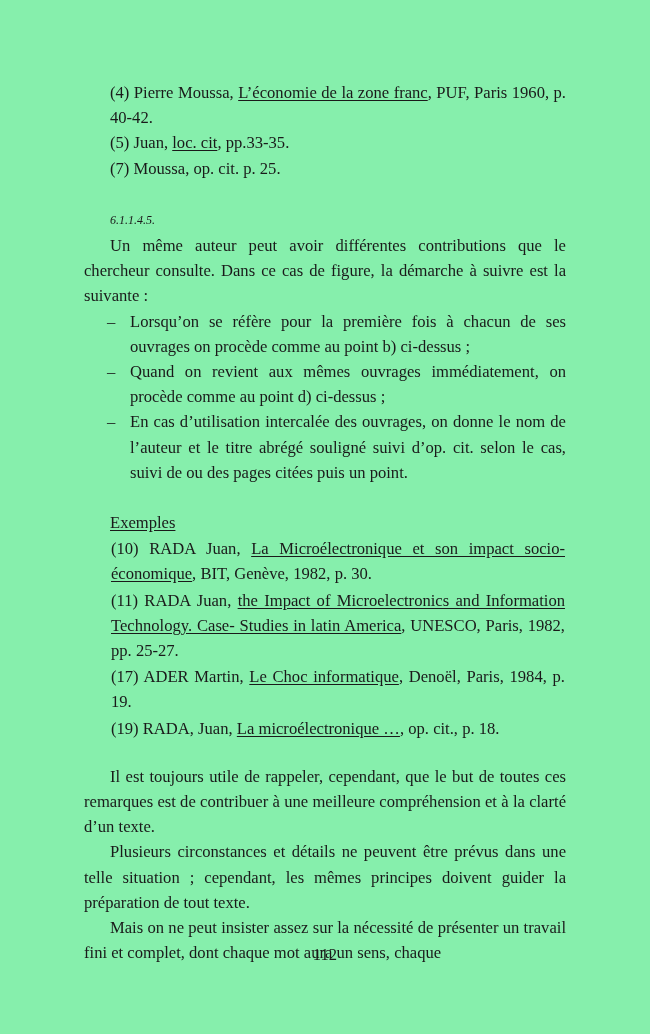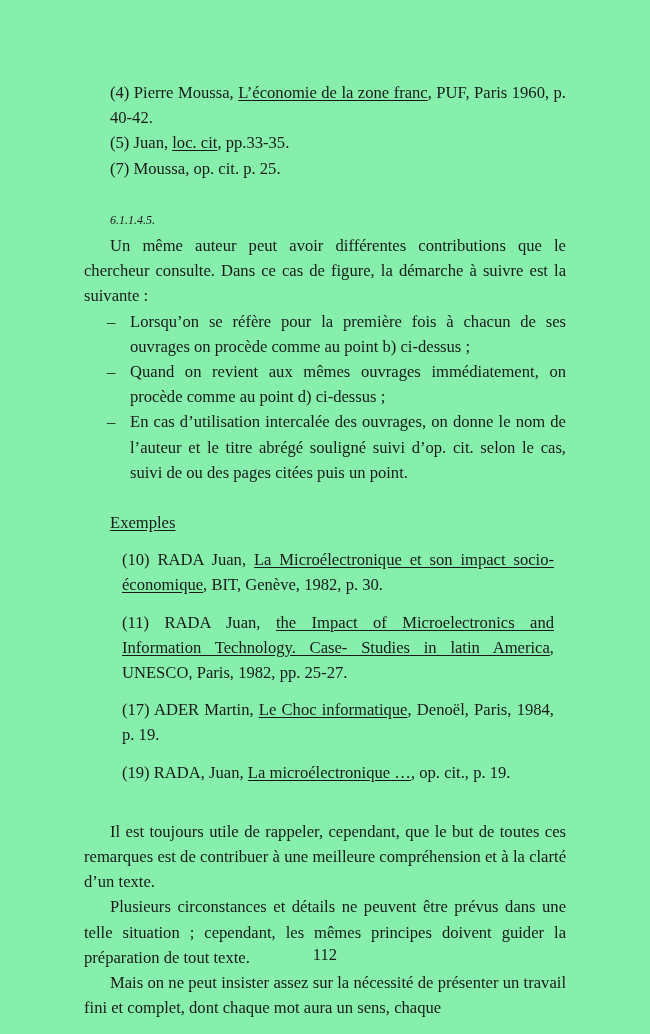--- a/index.html
+++ b/index.html
@@ -97,21 +97,21 @@
     margin-left: 26px;
     width: 456px;
   }
   .examples .ex-head {
     font-size: 16.6px;
     line-height: 25.2px;
     text-decoration: underline;
     text-underline-offset: 2px;
   }
   .examples p {
-    margin: 12px;
+    margin: 1px;
     font-size: 16.6px;
     line-height: 25.2px;
     text-align: justify;
     text-align-last: left;
   }
 
   u.t { text-decoration: underline; text-underline-offset: 2px; }
 
   .folio {
     position: absolute;
@@ -166,21 +166,21 @@
       <p>
         <span>(10) RADA Juan, </span><u class="t">La Microélectronique et son impact socio-économique</u><span>, BIT, Genève, 1982, p. 30.</span>
       </p>
       <p>
         <span>(11) RADA Juan, </span><u class="t">the Impact of Microelectronics and Information Technology. Case- Studies in latin America</u><span>, UNESCO, Paris, 1982, pp. 25-27.</span>
       </p>
       <p>
         <span>(17) ADER Martin, </span><u class="t">Le Choc informatique</u><span>, Denoël, Paris, 1984, p. 19.</span>
       </p>
       <p>
-        <span>(19) RADA, Juan, </span><u class="t">La microélectronique …</u><span>, op. cit., p. 19.</span>
+        <span>(19) RADA, Juan, </span><u class="t">La microélectronique …</u><span>, op. cit., p. 18.</span>
       </p>
     </div>
 
     <div class="gap-sm"></div>
 
     <p class="blk para last-left">Il est toujours utile de rappeler, cependant, que le but de toutes ces remarques est de contribuer à une meilleure compréhension et à la clarté d’un texte.</p>
     <p class="blk para last-left">Plusieurs circonstances et détails ne peuvent être prévus dans une telle situation ; cependant, les mêmes principes doivent guider la préparation de tout texte.</p>
     <p class="blk para">Mais on ne peut insister assez sur la nécessité de présenter un travail fini et complet, dont chaque mot aura un sens, chaque</p>
 
   </div>

